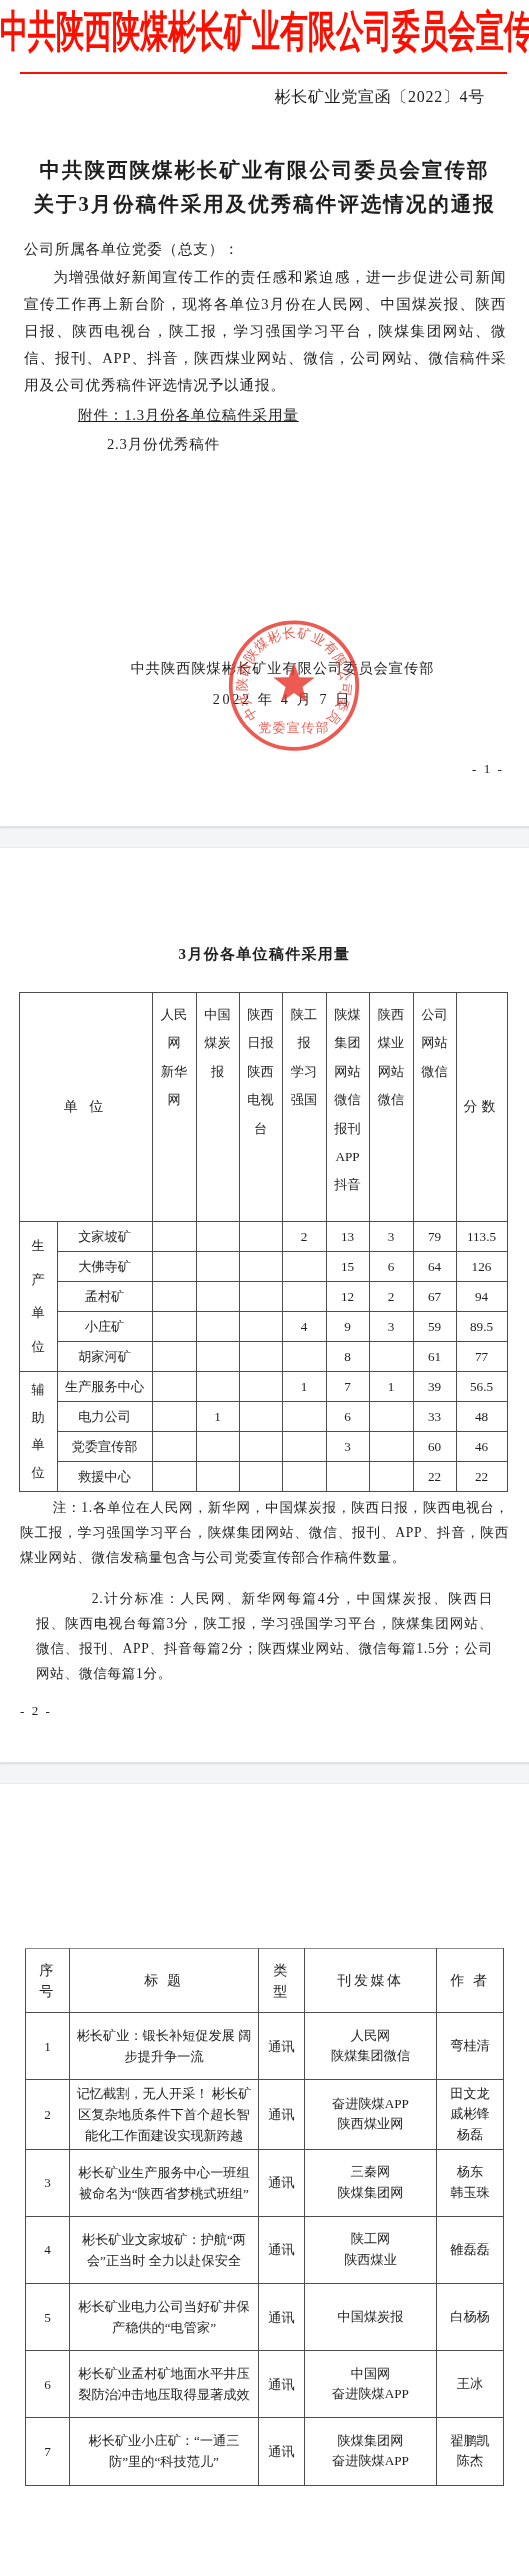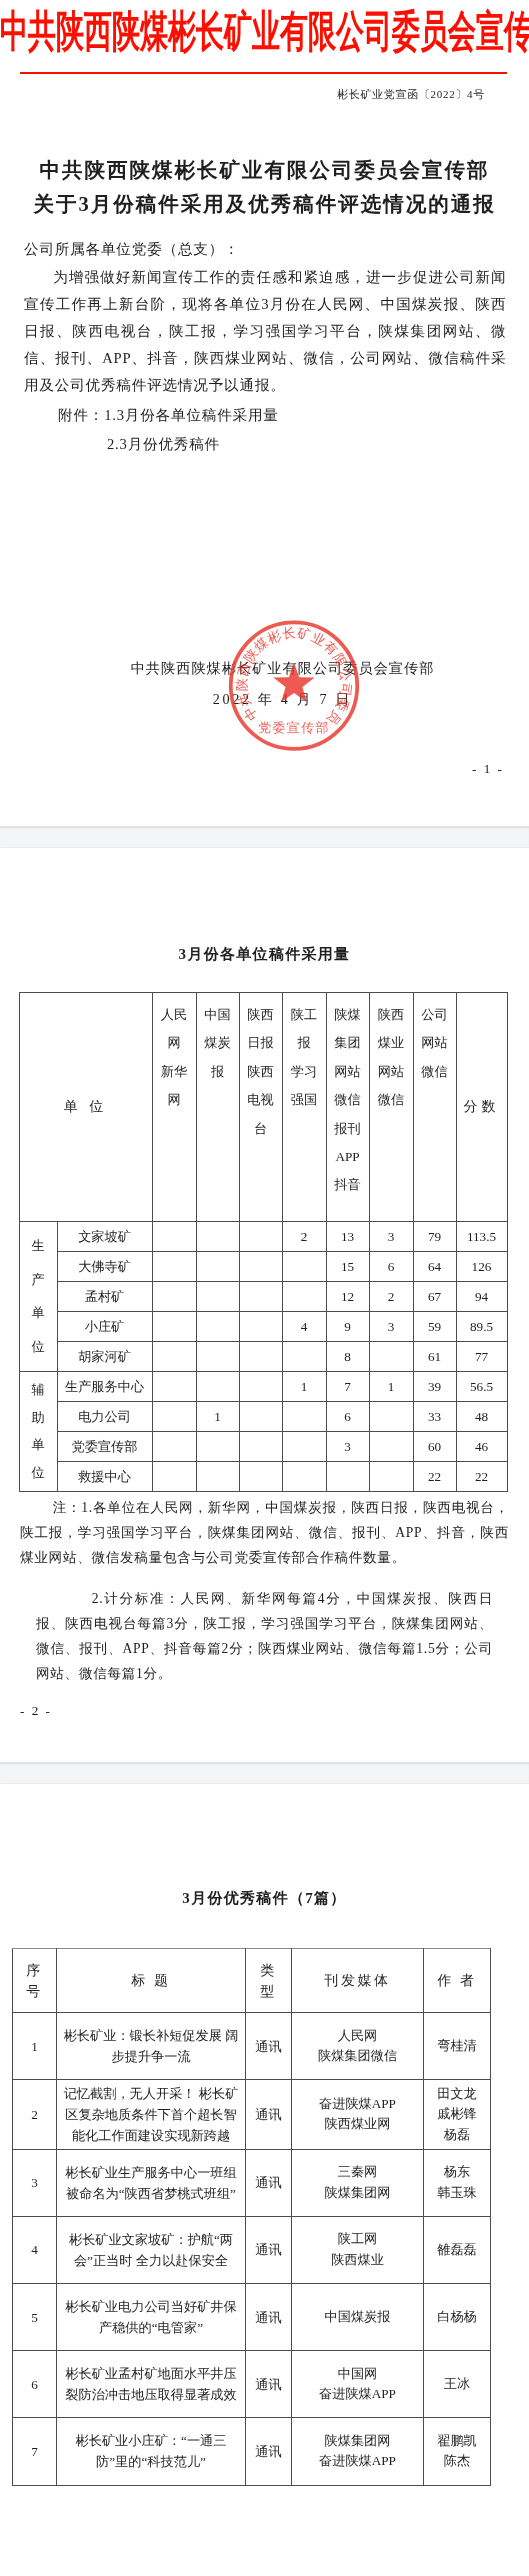--- a/index.html
+++ b/index.html
@@ -8,29 +8,29 @@
   .page1{height:826px;}
   .page2{height:914px;}
   .page3{height:796px;}
   .page-divider{height:20px;background:#f4f5f6;border-top:0.7px solid #e3e4e6;border-bottom:0.7px solid #ececee;box-shadow:0 2px 2.6px -2px rgba(0,0,0,.25) inset;}
 
   
   .banner{position:absolute;top:2.6px;left:0;width:100%;text-align:center;color:#fa0f00;
           font-weight:bold;font-size:28px;white-space:nowrap;letter-spacing:0px;
           transform:scale(1,1.55);transform-origin:center top;}
   .redline{position:absolute;top:72px;left:20px;right:22.5px;border-top:2px solid #fa0f00;}
-  .docnum{position:absolute;top:87px;right:44px;font-size:11px;letter-spacing:0.7px;}
+  .docnum{position:absolute;top:87px;right:44px;font-size:16px;letter-spacing:0.7px;}
   .doc-title{position:absolute;top:153px;left:0;width:100%;text-align:center;
              font-weight:bold;font-size:20.5px;line-height:34px;letter-spacing:2px;}
   .body-text{position:absolute;top:236px;left:24px;right:22.5px;font-size:14.6px;line-height:27px;
              letter-spacing:0.8px;text-align:justify;}
   .body-text p{margin:0;text-indent:2em;}
   .salutation{margin:0 0 1.3px 0;}
   .attach{margin-top:2px;line-height:29px;}
-  .attach-l1{margin-left:34px;}
+  .attach-l1{margin-left:54px;text-decoration:underline;}
   .attach-l2{margin-left:83px;}
   .signoff{position:absolute;top:659px;left:0;width:100%;text-align:center;font-size:14.2px;
            letter-spacing:1px;transform:translateX(18px);z-index:1;}
   .signoff .date{margin-top:12px;letter-spacing:2.6px;}
   .seal{position:absolute;left:226px;top:619px;width:136px;height:136px;opacity:.82;z-index:2;}
   .pageno-1{position:absolute;top:761px;right:25px;font-size:13.2px;letter-spacing:2px;}
 
   
   .t1-title,.t2-title{position:absolute;left:0;width:100%;text-align:center;font-weight:bold;
                       font-size:15px;letter-spacing:1.3px;}
@@ -48,21 +48,21 @@
   .t1 tr.group-start td{border-top:1.3px solid #4d4d4d;}
   .t1 thead th{border-bottom:1.3px solid #4d4d4d;}
   .notes{position:absolute;top:647px;left:20px;right:20px;font-size:13.6px;line-height:25px;
          letter-spacing:0.7px;text-align:justify;}
   .notes .n1{text-indent:2.4em;margin:0;}
   .notes .n2{text-indent:4.1em;margin:16px;}
   .pageno-2{position:absolute;top:855px;left:20px;font-size:13.2px;letter-spacing:2px;}
 
   
   .t2-title{top:105px;}
-  .t2-wrap{position:absolute;top:164px;left:12px;}
+  .t2-wrap{position:absolute;top:164px;left:25px;}
   .t2{width:479px;font-size:13.2px;}
   .t2 th,.t2 td{border:0.7px solid #4d4d4d;text-align:center;vertical-align:middle;
                 padding:2.6px 4px;font-weight:normal;line-height:21px;}
   .t2 thead th{height:58px;font-size:14px;letter-spacing:2.6px;border-top:1.3px solid #8a8a8a;}
   .t2 tbody td{height:61px;}
   .t2 .lines div{line-height:20.5px;}
 
   .seal text{fill:#e8362b;}
 </style>
 </head>
@@ -306,21 +306,20 @@
   <div class="notes">
     <p class="n1">注：1.各单位在人民网，新华网，中国煤炭报，陕西日报，陕西电视台，陕工报，学习强国学习平台，陕煤集团网站、微信、报刊、APP、抖音，陕西煤业网站、微信发稿量包含与公司党委宣传部合作稿件数量。</p>
     <p class="n2">2.计分标准：人民网、新华网每篇4分，中国煤炭报、陕西日报、陕西电视台每篇3分，陕工报，学习强国学习平台，陕煤集团网站、微信、报刊、APP、抖音每篇2分；陕西煤业网站、微信每篇1.5分；公司网站、微信每篇1分。</p>
   </div>
   <div class="pageno-2">- 2 -</div>
 </div>
 
 <div class="page-divider"></div>
 
 <div class="page page3">
-  <div class="t2-title">3月份优秀稿件（7篇）</div>
   <div class="t2-wrap">
     <table class="t2" id="table2">
         <colgroup>
           <col style="width: 44px;">
           <col style="width: 189px;">
           <col style="width: 46px;">
           <col style="width: 132px;">
           <col style="width: 67px;">
         </colgroup>
         <thead>

